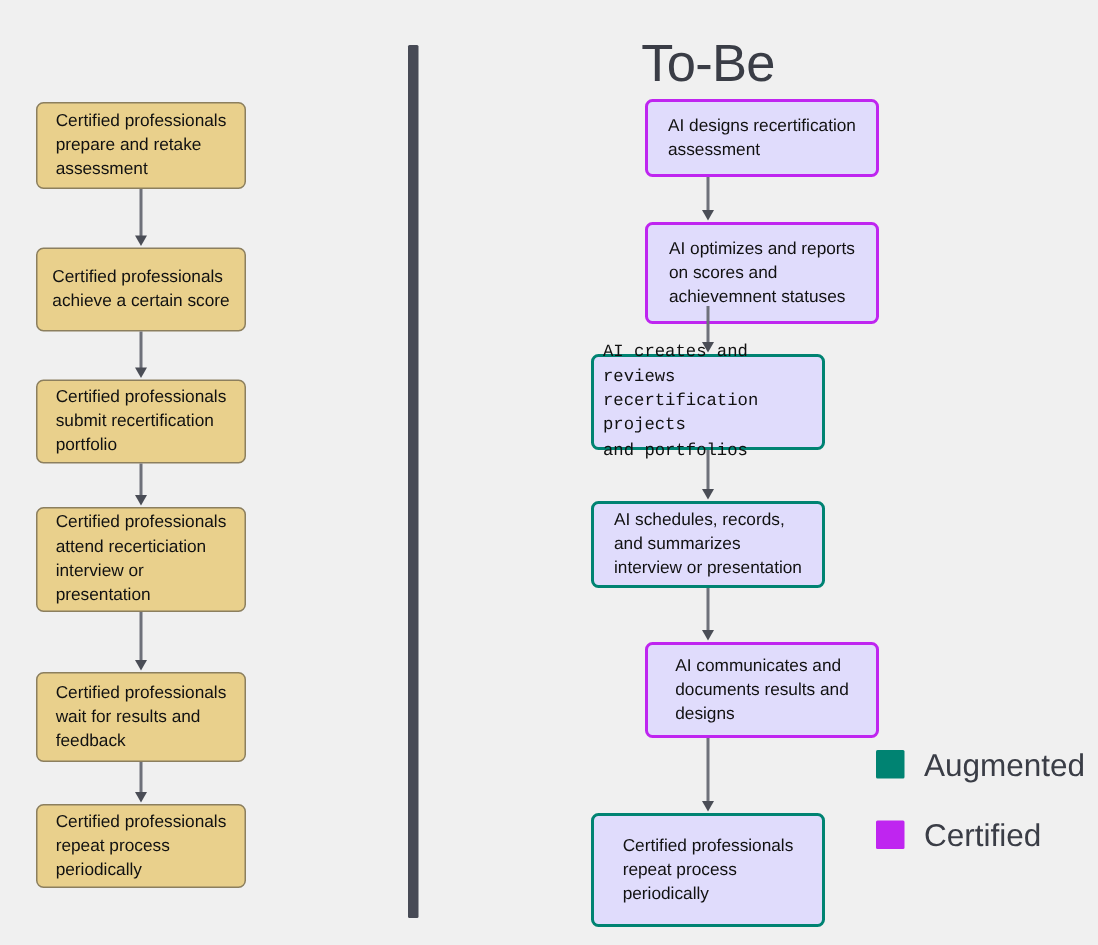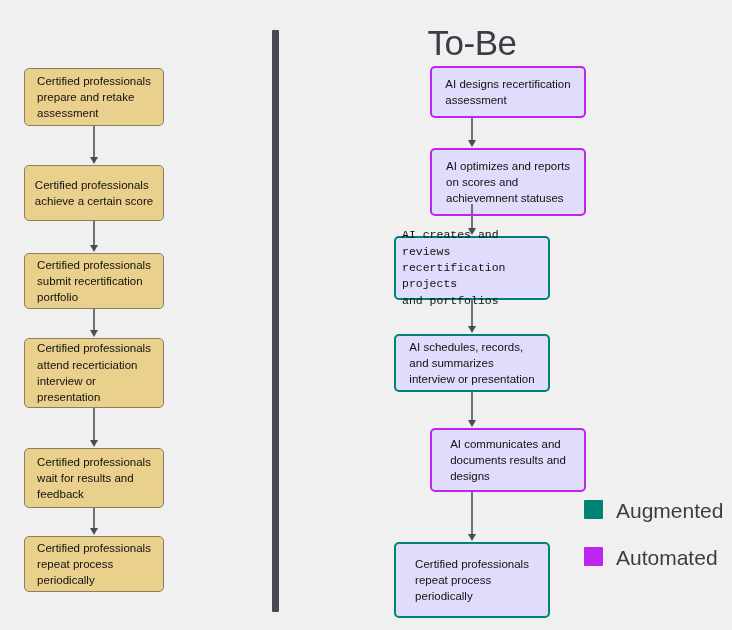--- a/index.html
+++ b/index.html
@@ -196,17 +196,17 @@
   <div class="conn" style="left:471.4px; top:492px; height:43px;"></div>
   <div class="arrowhead" style="left:467.8px; top:534px;"></div>
 
   <div id="legend">
     <div class="legend-row">
       <div class="legend-swatch augmented"></div>
       <div class="legend-label">Augmented</div>
     </div>
     <div class="legend-row">
       <div class="legend-swatch automated"></div>
-      <div class="legend-label">Automated</div>
+      <div class="legend-label">Certified</div>
     </div>
   </div>
 
 </div>
 
 </body></html>

